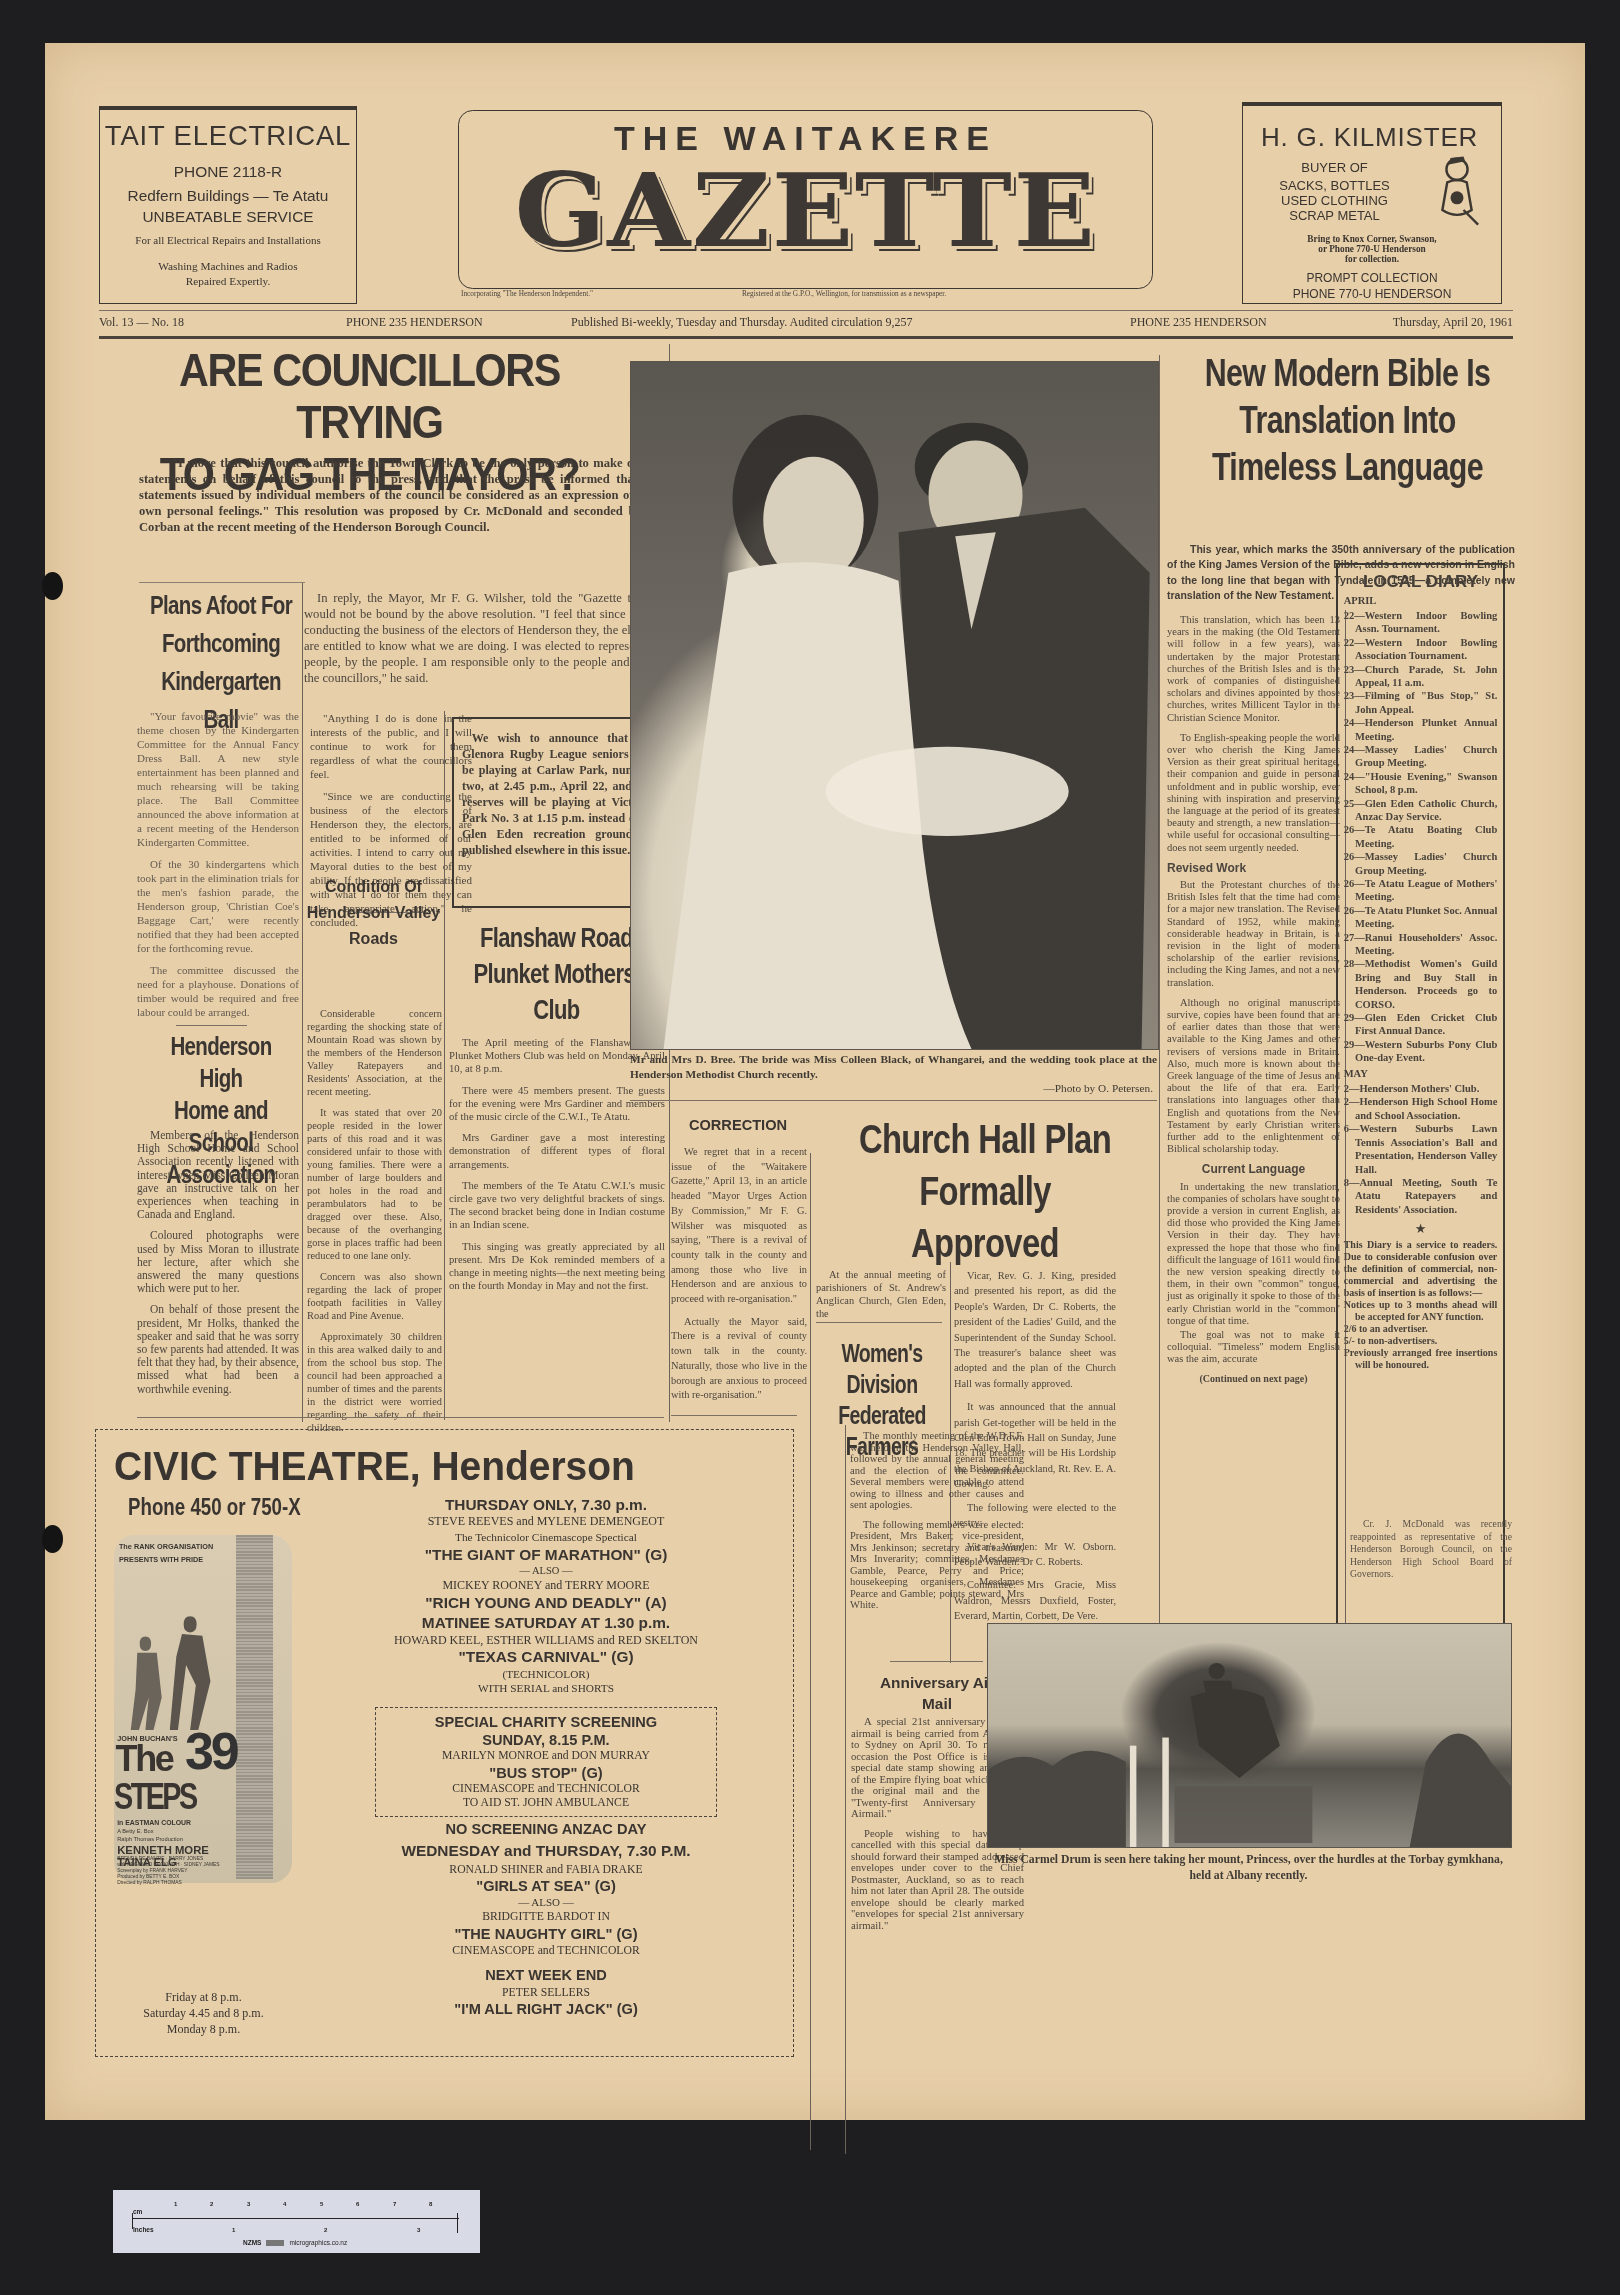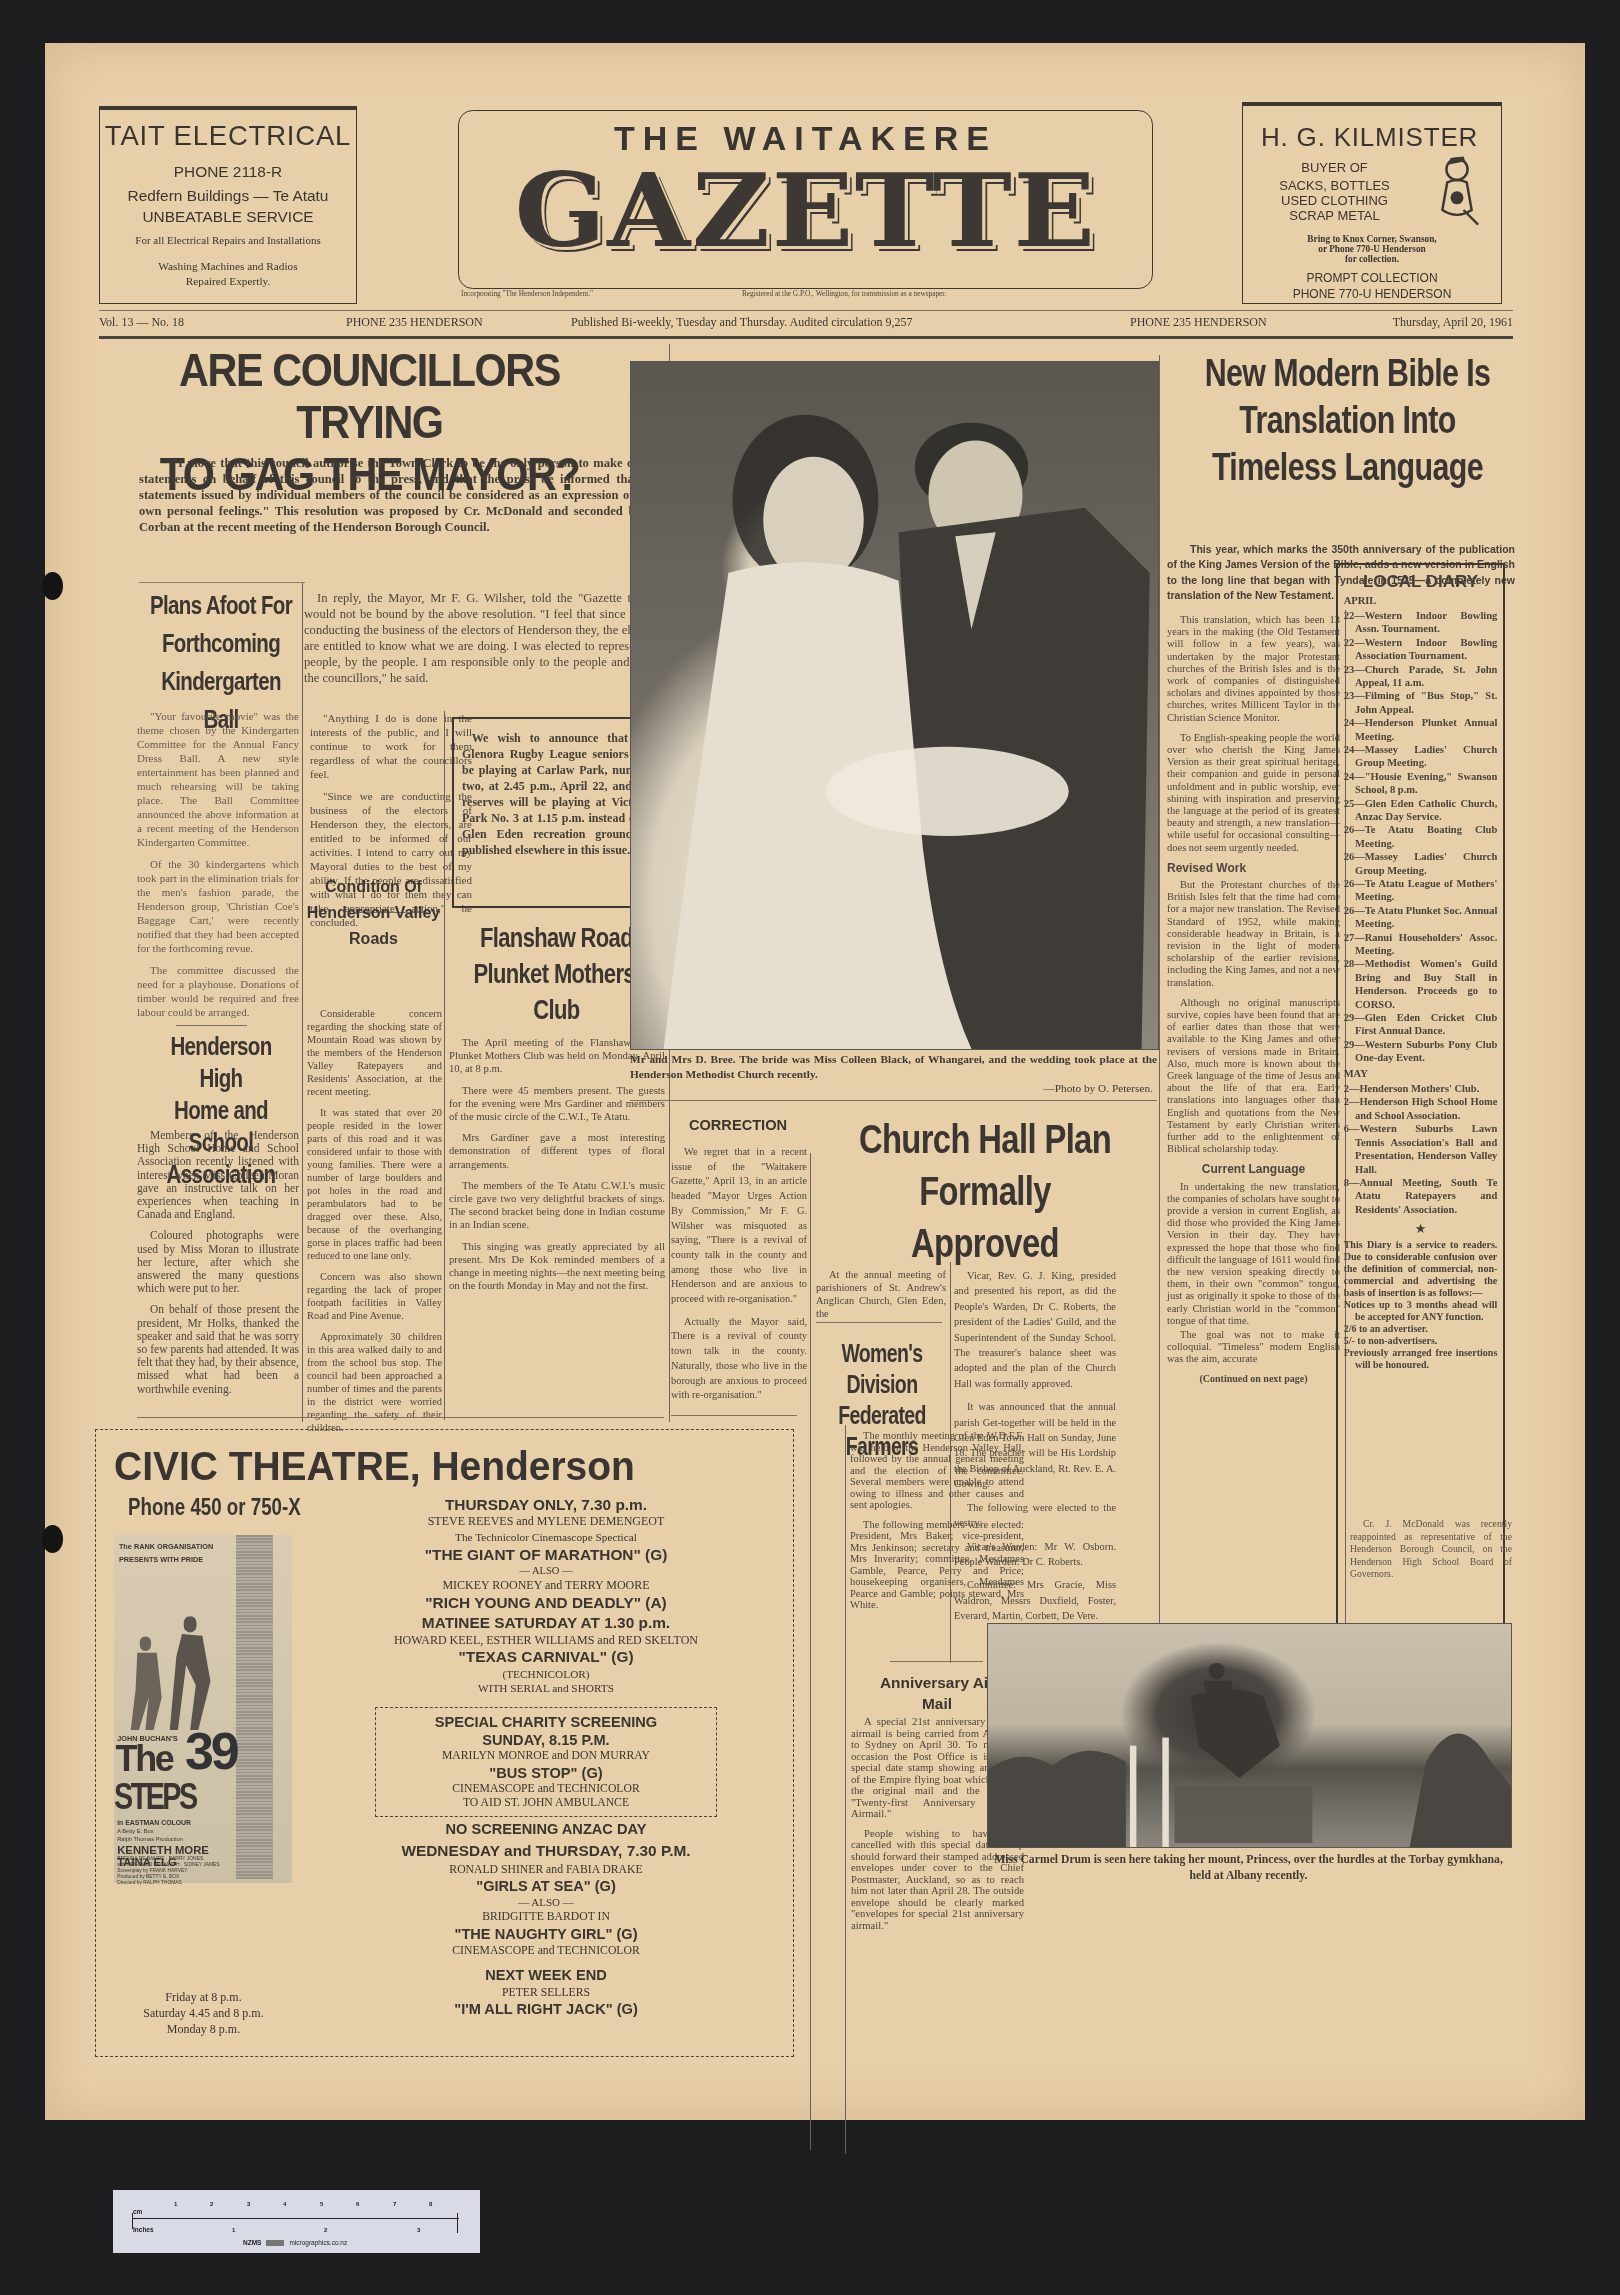--- a/index.html
+++ b/index.html
@@ -35,21 +35,21 @@
       linear-gradient(180deg, #5a5650 0%, #6c6760 40%, #8d867b 100%);
     border:0.8px solid #5a544c;
   }
   .photo-horse {
     position:absolute; background:
       radial-gradient(ellipse 122px 89px at 44% 40%, #3c3935 0%, #4c4843 50%, transparent 80%),
       linear-gradient(180deg, #c9c0ad 0%, #bdb4a1 45%, #55524c 65%, #6d6a63 80%, #8b877e 100%);
     border:0.8px solid #5a544c;
   }
   .poster-39 {
-    position:absolute; background:linear-gradient(180deg,#d9ccb2 0%, #cbbfa5 100%);
+    position:absolute; background:linear-gradient(180deg,#d9ccb2 0%, #cbbfa5 100%);border-radius:21px;
   }
   .diary-item { font-size:10.5px; line-height:13.4px; padding-left:11.3px; text-indent:-11.3px; font-weight:bold; color:#4a443c; text-align:justify; }
   .ruler { position:absolute; background:#d8dbe6; }
 </style>
 </head>
 <body>
 
 <div class="page">
 
   <div class="hole" style="left:-3.2px;top:529px"></div>

